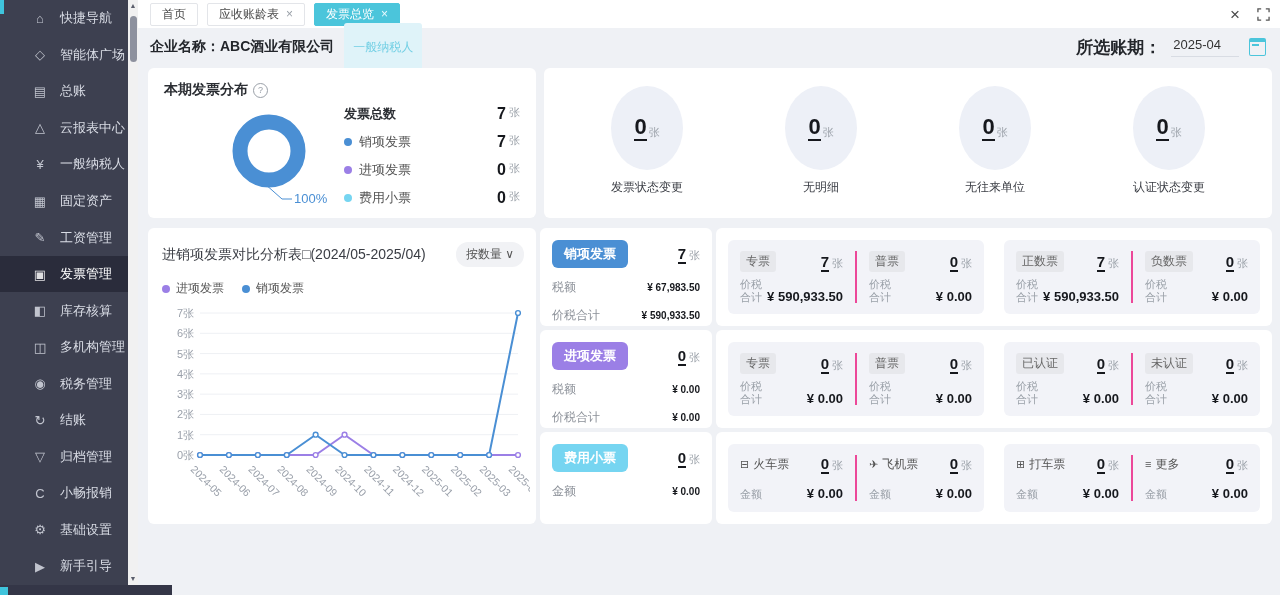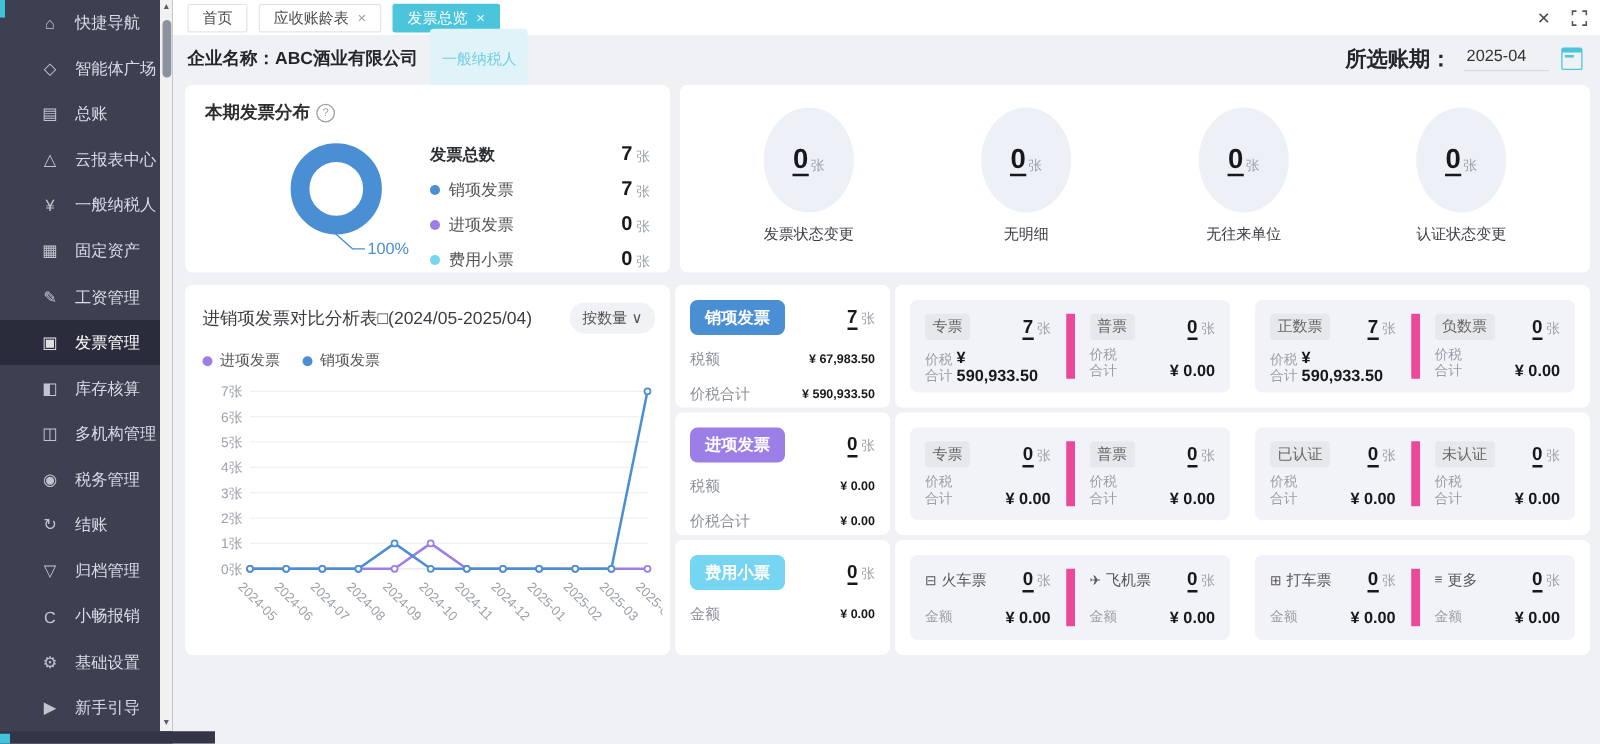--- a/index.html
+++ b/index.html
@@ -53,21 +53,21 @@
   
   #panel-dist{left:10px;top:40px;width:388px;height:150px;padding:13px 16px;}
   .help-circ{display:inline-block;width:13px;height:13px;border:1px solid #9aa0a8;border-radius:50%;
              color:#9aa0a8;font-size:9px;line-height:13px;text-align:center;font-weight:normal;vertical-align:1px;margin-left:5px;}
   .dist-body{display:flex;margin-top:0px;}
   .donut-wrap{width:180px;height:118px;}
   .donut .ring{stroke:var(--blue);stroke-width:15;}
   .donut .leader{stroke:var(--blue);stroke-width:1;fill:none;}
   .donut text{fill:var(--blue);font-size:13px;}
   .dist-legend{flex:1;padding-top:6px;}
-  .dl-row{display:flex;align-items:flex-end;height:28px;font-size:13px;color:#555;}
+  .dl-row{display:flex;align-items:flex-start;height:28px;font-size:13px;color:#555;}
   .dl-row .dl-label{flex:1;display:flex;align-items:center;gap:7px;}
   .dl-row.total .dl-label{font-weight:bold;color:#2b2e33;}
   .dot{width:8px;height:8px;border-radius:50%;display:inline-block;}
   .dot.blue{background:var(--blue);} .dot.purple{background:var(--purple);} .dot.cyan{background:var(--cyan);}
   .num{font-weight:bold;font-size:16px;color:#16181d;}
   .unit{font-size:11px;color:#9aa0a8;margin-left:3px;}
   
   #panel-risk{left:406px;top:40px;width:728px;height:150px;padding:12px 16px;}
   .risk-head{display:flex;justify-content:space-between;align-items:center;}
   .risk-link{font-size:12px;color:#8A909B;cursor:pointer;}
@@ -96,21 +96,21 @@
   .lp-row b{font-size:10px;color:#16181d;}
   #row1-left{left:402px;top:200px;width:172px;height:98px;}
   #row1-right{left:578px;top:200px;width:556px;height:98px;}
   #row2-left{left:402px;top:302px;width:172px;height:98px;}
   #row2-right{left:578px;top:302px;width:556px;height:98px;}
   #row3-left{left:402px;top:404px;width:172px;height:92px;}
   #row3-right{left:578px;top:404px;width:556px;height:92px;}
   .rp{display:flex;gap:20px;padding:12px;box-sizing:border-box;height:100%;justify-content:space-between;}
   .group{flex:1;background:#F2F3F8;border-radius:6px;display:flex;padding:11px 12px;box-sizing:border-box;}
   .gcell{flex:1;display:flex;flex-direction:column;justify-content:space-between;}
-  .gcell + .gcell{border-left:7px solid #ec4899;padding-left:12px;margin-left:12px;}
+  .gcell + .gcell{border-left:2px solid #ec4899;padding-left:12px;margin-left:12px;}
   .g-top{display:flex;justify-content:space-between;align-items:center;}
   .g-bot{display:flex;justify-content:space-between;align-items:flex-end;margin-top:6px;}
   .tagbadge{background:#E7E8EC;color:#666;font-size:12px;padding:2px 6px;border-radius:3px;}
   .tagplain{color:#555;font-size:12px;display:flex;align-items:center;gap:4px;}
   .tagplain .ticon{font-size:11px;color:#555;font-style:normal;}
   .g-metric{font-size:11px;color:#9aa0a8;line-height:1.2;max-width:2.3em;}
   .g-metric.oneline{max-width:none;}
   .g-val{font-size:13px;font-weight:bold;color:#16181d;}
 </style>
 </head>

